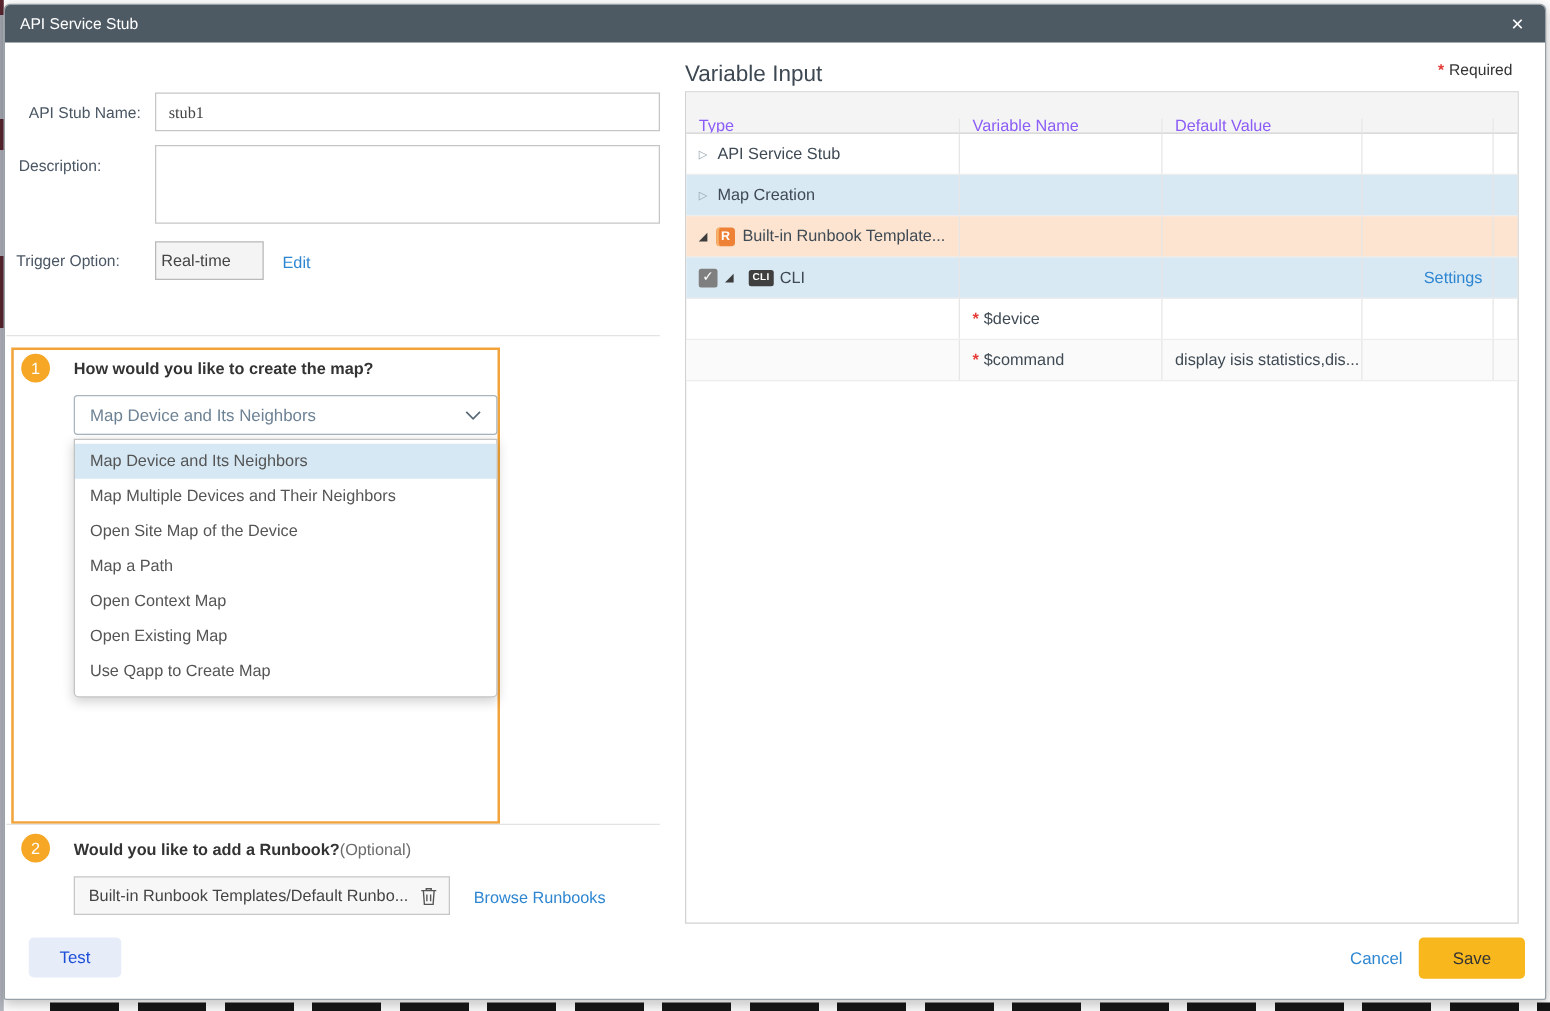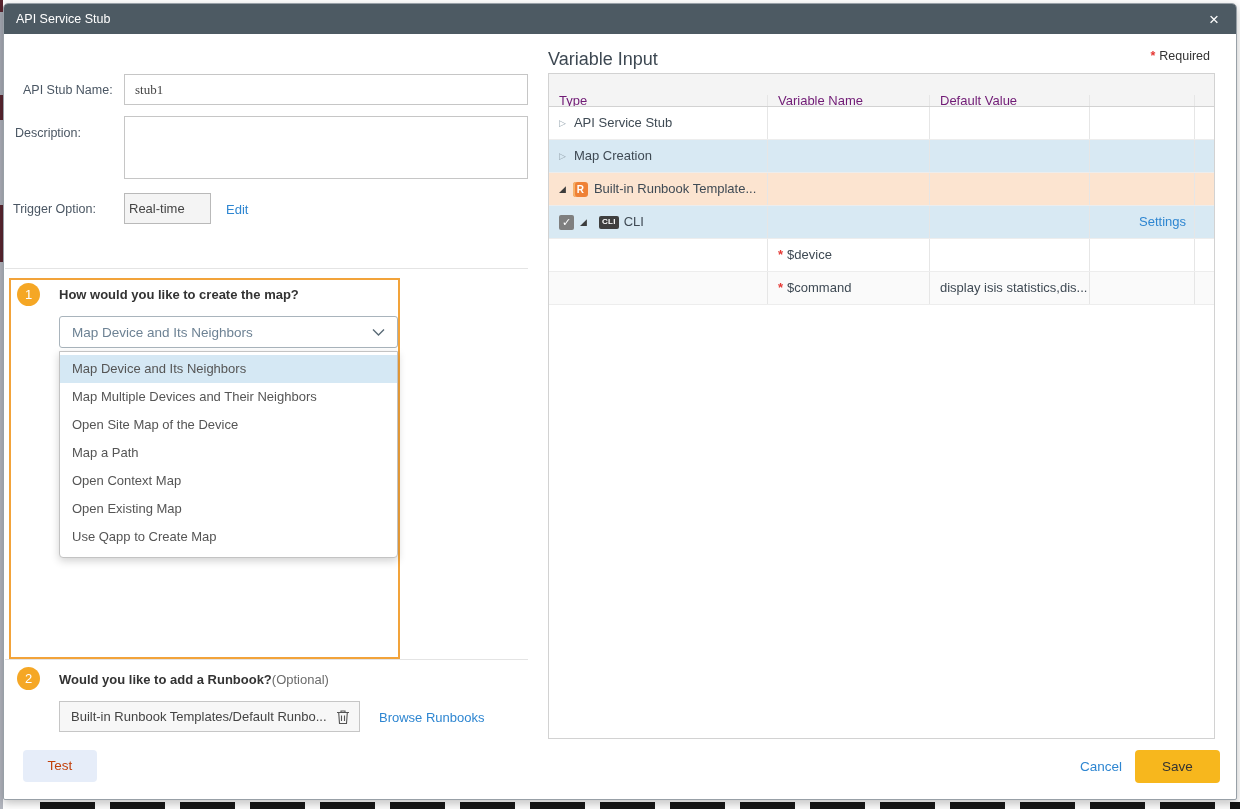--- a/index.html
+++ b/index.html
@@ -54,36 +54,36 @@
   .dd-item { height:28px; line-height:28px; padding:0 12px; color:#555; font-size:13px; cursor:pointer;
     white-space:nowrap; overflow:hidden; }
   .dd-item.selected { background:#d5e8f4; }
 
   .runbook-box { left:55px; top:697px; width:301px; height:31px; background:#f7f7f7;
     border:1px solid #c6c6c6; display:flex; align-items:center; padding:0 9px 0 11px;
     color:#444; font-size:13px; }
   .runbook-box .trash { margin-left:auto; cursor:pointer; display:flex; }
 
   .btn { text-align:center; border-radius:4px; cursor:pointer; font-size:13.5px; }
-  .test-btn { left:19px; top:746px; width:74px; height:32px; line-height:32px; background:#e6edf9; color:#c2410c; }
+  .test-btn { left:19px; top:746px; width:74px; height:32px; line-height:32px; background:#e6edf9; color:#1d4ed8; }
   .save-btn { left:1131px; top:746px; width:85px; height:33px; line-height:33px; background:#f7b71d; color:#333; }
   .cancel-link { left:1076px; top:755px; font-size:13.5px; }
 
   
   .vi-title { left:544px; top:45px; color:#3d4852; font-size:18px; }
   .required-tag { right:26px; top:45px; font-size:12.5px; color:#333; }
   .req-star { color:#e53935; font-weight:bold; margin-right:4px; }
 
   .var-table { left:544px; top:69px; width:667px; height:666px; border:1px solid #d2d2d2; background:#fff; }
   .t-row { display:grid; grid-template-columns:219px 162px 160px 105px 1fr; height:33px; }
   .t-head { background:#f4f4f4; border-bottom:1px solid #d2d2d2; }
   .t-cell { padding:0 0 0 10px; line-height:32px; font-size:13px; color:#3f4a54;
     border-right:1px solid #e6e6e6; overflow:hidden; white-space:nowrap; display:flex; align-items:center; }
   .t-cell:last-child { border-right:none; }
-  .t-head .t-cell { color:#701a75;margin-top:21px; }
+  .t-head .t-cell { color:#8b5cf6;margin-top:21px; }
   .t-body-row { border-bottom:1px solid #ededed; cursor:default; }
   .row-blue { background:#d8e9f3; }
   .row-peach { background:#fce4d0; }
   .row-gray { background:#fafafa; }
 
   .tri-collapsed { font-size:9px; color:#97a6b0; margin-right:8px; }
   .tri-expanded { font-size:9px; color:#3c3c3c; margin-right:7px; }
   .r-badge { width:15px; height:15px; background:#ef8136; border-radius:3px; color:#fff; font-weight:bold;
     font-size:10px; text-align:center; line-height:15px; margin-right:6px; box-shadow:inset 2px 0 0 #f6b26b; flex:0 0 auto; }
   .cli-badge { background:#3f3f3f; color:#fff; font-size:8px; font-weight:bold; padding:2.5px 3px;

